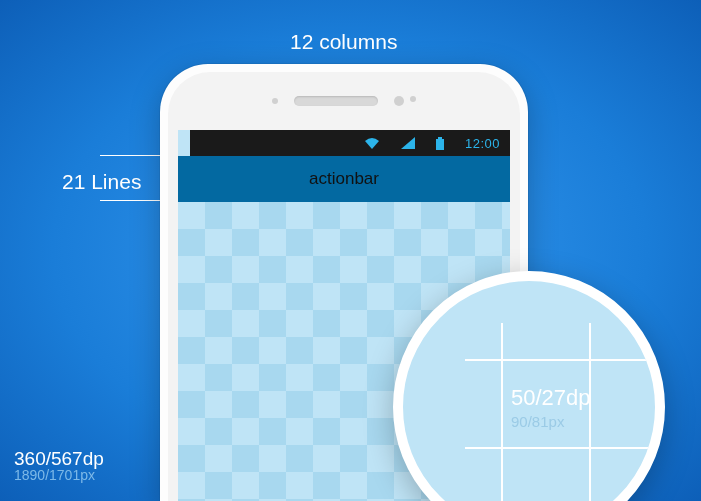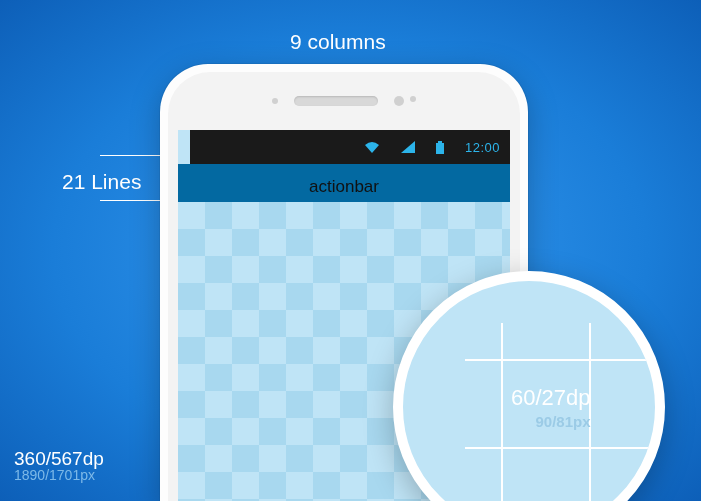--- a/index.html
+++ b/index.html
@@ -50,21 +50,21 @@
   .camera { width: 10px; height: 10px; border-radius: 50%; background: #d0d0d0; }
   .sensor-group { display: flex; gap: 6px; }
 
   .screen {
     position: absolute;
     top: 58px; left: 10px; right: 10px; bottom: 0;
     background: #bfe4f6;
     overflow: hidden;
   }
   .status-bar {
-    height: 34px;
+    height: 26px;
     background: #1a1a1a;
     display: flex;
     justify-content: flex-end;
     align-items: center;
     padding: 0 10px;
     gap: 21px;
     color: #2cb4ea;
     font-size: 12px;
     margin-left: 12px;
   }
@@ -116,26 +116,26 @@
   .cb-bottom { top: 166px; left: 62px;  width: 190px; height: 2px; }
   .cb-left   { top: 42px;  left: 98px;  width: 2px;   height: 200px; }
   .cb-right  { top: 42px;  left: 186px; width: 2px;   height: 200px; }
 
   .zoom-labels {
     position: absolute;
     top: 104px; left: 108px;
     text-align: left;
   }
   .zoom-dp { color: #fff; font-size: 22px; font-weight: 300; }
-  .zoom-px { color: #9bcbe6; font-size: 15px; font-weight: 700; margin-top: 2px; text-align: right; }
+  .zoom-px { color: #9bcbe6; font-size: 15px; font-weight: 400; margin-top: 2px; }
 </style>
 </head>
 <body>
 
-<div class="label label-columns">9 columns</div>
+<div class="label label-columns">12 columns</div>
 <div class="label label-lines">21 Lines</div>
 <div class="label label-dp">360/567dp</div>
 <div class="label label-px">1890/1701px</div>
 
 <div class="line line-top"></div>
 <div class="line line-bottom"></div>
 
 <div class="phone">
   <div class="phone-inner">
     <div class="phone-top-hardware">
@@ -178,17 +178,17 @@
   </div>
 </div>
 
 <div class="zoom-circle">
   <div class="zoom-inner">
     <div class="cell-border cb-top"></div>
     <div class="cell-border cb-bottom"></div>
     <div class="cell-border cb-left"></div>
     <div class="cell-border cb-right"></div>
     <div class="zoom-labels">
-      <div class="zoom-dp">60/27dp</div>
+      <div class="zoom-dp">50/27dp</div>
       <div class="zoom-px">90/81px</div>
     </div>
   </div>
 </div>
 
 </body></html>

